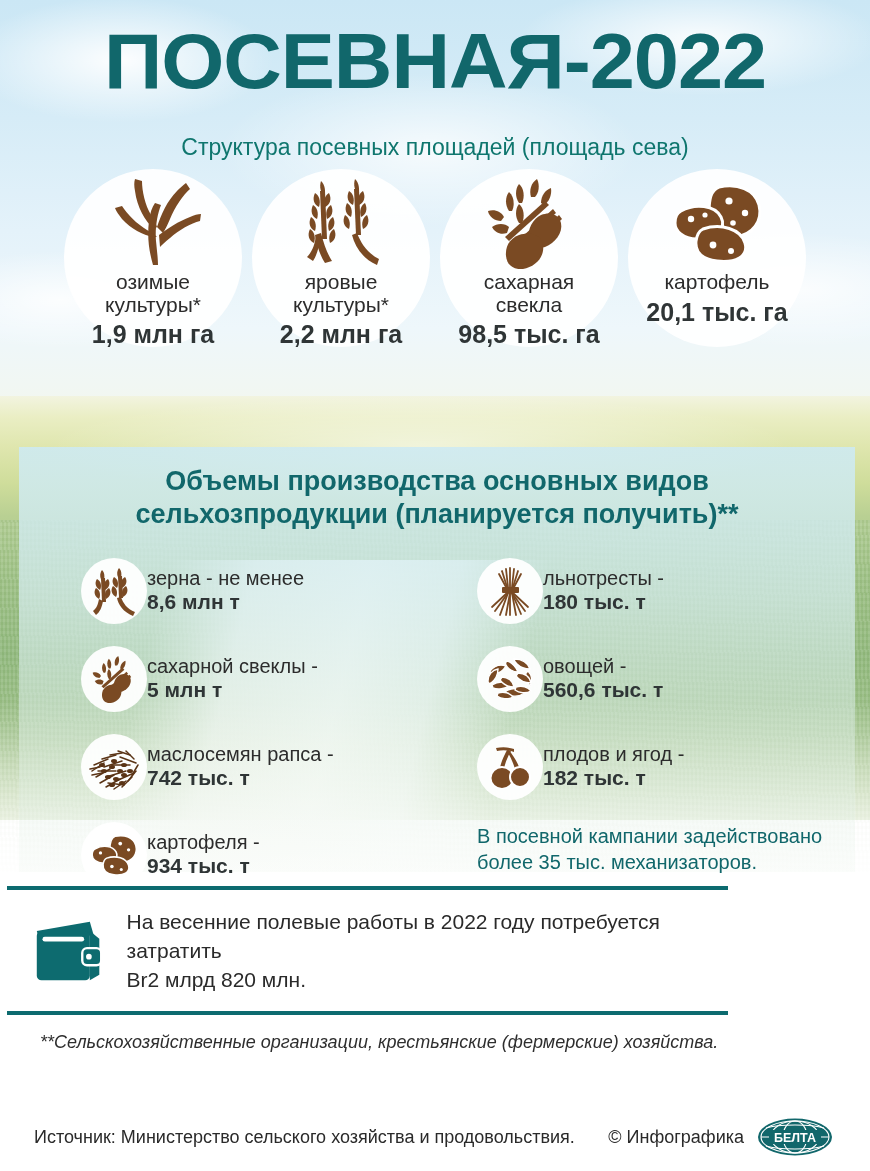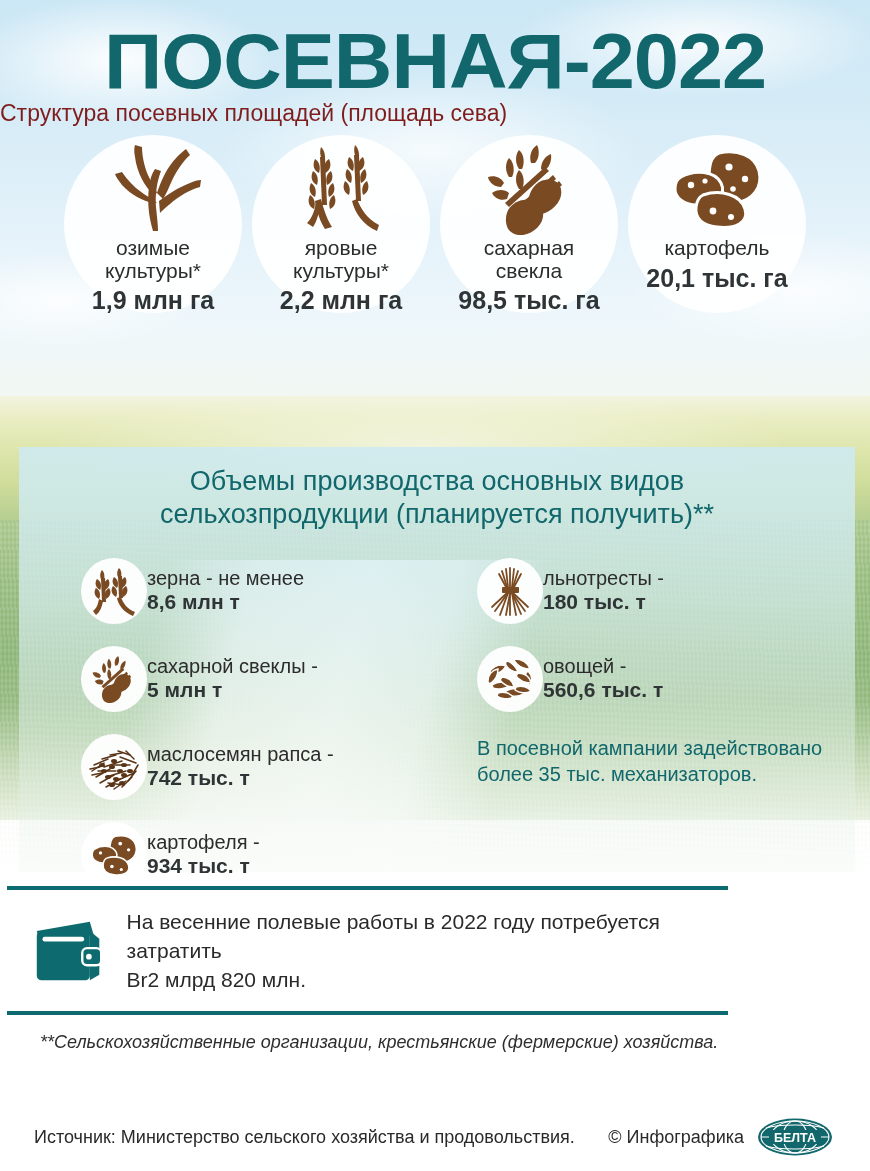--- a/index.html
+++ b/index.html
@@ -72,23 +72,24 @@
     color: #11676b;
     font-size: 78px;
     font-weight: bold;
     letter-spacing: -1px;
     line-height: 1;
     padding-top: 22px;
     font-family: "Liberation Sans Narrow", "Liberation Sans", sans-serif;
     transform: scaleX(1.04);
   }
   .subtitle {
-    text-align: left;
-    color: #7f1d1d;
+    text-align: center;
+    color: #0f766e;
     font-size: 23px;
+    margin-top: 34px;
   }
 
   
   .crops {
     display: flex;
     justify-content: center;
     gap: 8px;
     margin-top: 14px;
     padding: 0 52px;
   }
@@ -117,21 +118,21 @@
     left: 19px; top: 447px;
     width: 836px; height: 425px;
     background: linear-gradient(180deg, rgba(205,234,243,.88) 0%, rgba(214,237,240,.72) 35%, rgba(225,240,232,.45) 70%, rgba(235,244,235,.22) 100%);
     z-index: 1;
   }
   .panel-title {
     position: relative; z-index: 3;
     text-align: center;
     color: #11676b;
     font-size: 27px;
-    font-weight: normal;
+    font-weight: bold;
     line-height: 1.22;
     padding-top: 18px;
   }
   .prod-grid {
     position: relative; z-index: 3;
     display: flex;
     padding: 16px 0 0 0;
   }
   .prod-col { width: 50%; padding-left: 62px; }
   .prod-col.right { padding-left: 40px; }
@@ -505,20 +506,37 @@
                 <path d="M14 38 C20 36 26 38 29 42 C24 45 17 44 13 41 Z"></path>
               </g>
             </svg>
           </div>
           <div class="prod-txt">
             <div class="prod-label">овощей -</div>
             <div class="prod-val">560,6 тыс. т</div>
           </div>
         </div>
 
+        <div class="prod-item">
+          <div class="prod-disc">
+            <svg width="48" height="50" viewBox="0 0 48 50">
+              <g>
+                <path d="M10 6 C16 5 22 5 28 7 L28 10 C22 8 16 8 11 9 Z" fill="#7a4a23"></path>
+                <path d="M21 8 C18 14 15 20 14 26 L18 27 C19 21 22 14 25 9 Z" fill="#7a4a23"></path>
+                <path d="M23 8 C27 14 31 19 33 25 L29 27 C27 20 24 14 21 9 Z" fill="#7a4a23"></path>
+                <ellipse cx="16" cy="36" rx="11.5" ry="11" fill="#7a4a23" stroke="#fff" stroke-width="2"></ellipse>
+                <ellipse cx="34" cy="35" rx="10" ry="10" fill="#7a4a23" stroke="#fff" stroke-width="2"></ellipse>
+              </g>
+            </svg>
+          </div>
+          <div class="prod-txt">
+            <div class="prod-label">плодов и ягод -</div>
+            <div class="prod-val">182 тыс. т</div>
+          </div>
+        </div>
 
         <div class="note-mech">
           <span>В посевной кампании задействовано</span><br>
           <span>более 35 тыс. механизаторов.</span>
         </div>
 
       </div>
     </div>
   </div>
 

